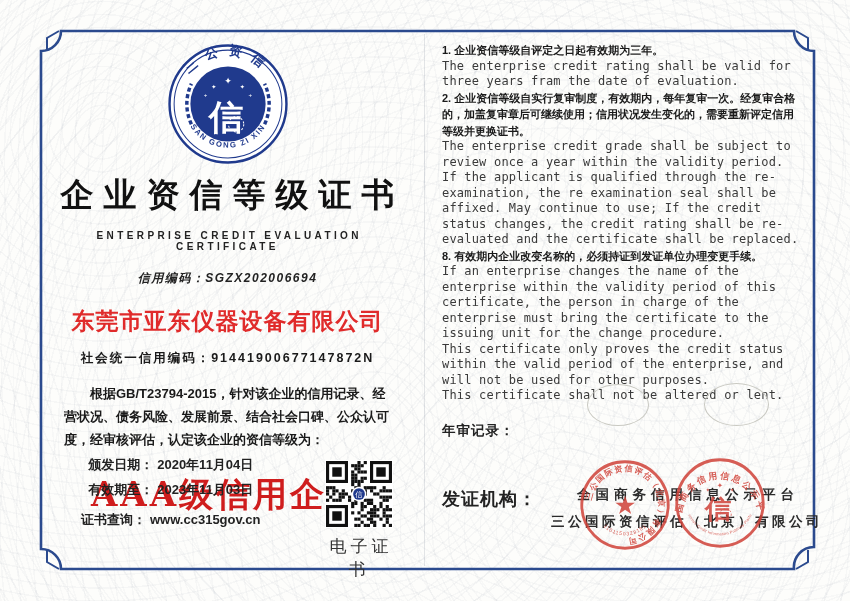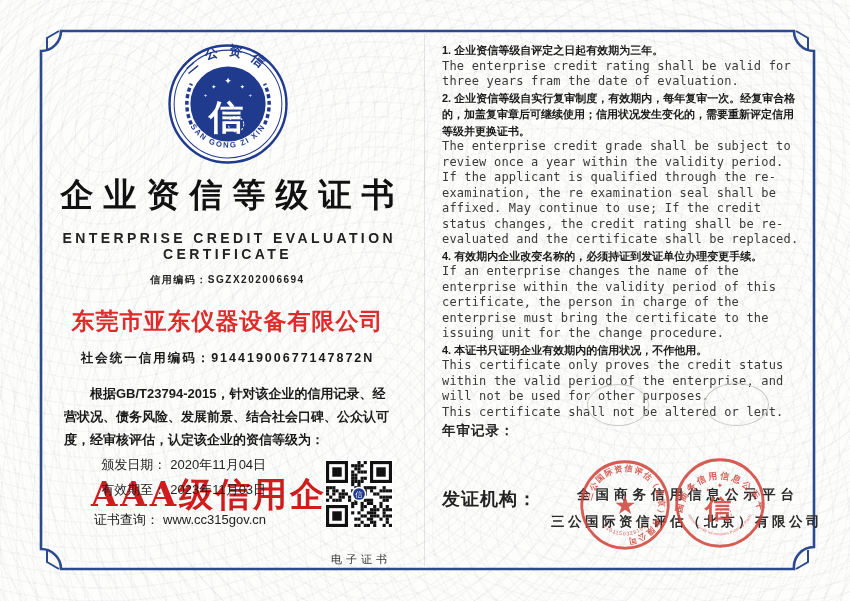--- a/index.html
+++ b/index.html
@@ -17,35 +17,35 @@
   .frame-svg{position:absolute;left:0;top:0;width:850px;height:601px;pointer-events:none;}
   .spine{position:absolute;left:424px;top:34px;width:1px;height:532px;background:rgba(90,100,125,.16);}
   .page{position:absolute;top:30px;height:540px;}
   .page.left{left:40px;width:375px;text-align:center;}
   .page.right{left:425px;width:390px;text-align:left;}
 
   
   .logo-wrap{margin:13px auto 0;width:122px;height:122px;}
   .cert-title{margin:8px 0 12px;font-family:"DejaVu Serif","Liberation Serif",serif;font-weight:900;
     font-size:33px;letter-spacing:10px;text-indent:10px;color:#111;}
-  .cert-subtitle{margin-top:3px;font-size:14px;font-weight:bold;letter-spacing:3.4px;text-indent:3.4px;color:#222;}
-  .credit-code{margin-top:11px;font-size:10px;font-weight:bold;letter-spacing:1.5px;color:#222;}
+  .cert-subtitle{margin-top:3px;font-size:10px;font-weight:bold;letter-spacing:3.4px;text-indent:3.4px;color:#222;}
+  .credit-code{margin-top:18px;font-size:12px;font-weight:bold;letter-spacing:1.5px;color:#222;font-style:italic;}
   .company-name{margin-top:19px;font-size:23px;font-weight:900;color:#e02b2b;letter-spacing:1px;}
   .social-code{margin-top:13px;font-size:12.5px;font-weight:bold;letter-spacing:2px;color:#1a1a1a;}
   .body-par{margin:15px 24px 0;text-align:left;text-indent:2em;font-size:13px;line-height:23px;
     font-weight:bold;color:#1a1a1a;}
   .rating{margin-top:21px;font-family:"DejaVu Serif","Liberation Serif",serif;font-weight:900;
     font-size:34px;letter-spacing:3px;color:#cf1d1d;}
-  .dates{position:absolute;left:54px;top:424px;text-align:right;font-size:13px;font-weight:normal;color:#222;}
+  .dates{position:absolute;left:41px;top:424px;text-align:center;font-size:13px;font-weight:bold;color:#222;}
   .dates .row{line-height:21px;margin-bottom:4px;white-space:nowrap;}
   .dates .row.query{margin-top:9px;}
   .dates .val{margin-left:4px;}
   .qr-block{position:absolute;left:284px;top:430px;width:70px;text-align:center;}
   .qr-box{width:66px;height:66px;background:#fff;padding:1px;margin:0 auto;}
-  .qr-caption{margin-top:24px;font-size:11px;letter-spacing:4px;text-indent:4px;color:#333;}
+  .qr-caption{margin-top:7px;font-size:17px;letter-spacing:4px;text-indent:4px;color:#333;}
 
   
   .instructions{position:absolute;left:17px;top:12px;width:358px;}
   .instr-heading{font-size:15.5px;font-weight:bold;letter-spacing:1px;color:#111;margin-bottom:10px;}
   .instr-item .cn{font-size:11px;font-weight:bold;color:#1a1a1a;line-height:16.5px;}
   .instr-item .en{font-family:"DejaVu Sans Mono","Liberation Mono",monospace;font-size:12px;
     color:#3a3a3a;line-height:15.5px;letter-spacing:.2px;}
   .annual-review{position:absolute;left:17px;top:353px;width:360px;height:46px;}
   .annual-label{position:absolute;left:0;top:11px;font-size:13.5px;font-weight:bold;letter-spacing:1px;color:#222;margin-top:28px;}
   .review-oval{position:absolute;border:1px solid #c9c9c2;border-radius:50%;background:transparent;}
@@ -285,25 +285,24 @@
 
       <div class="instr-item">
         <div class="cn">1. 企业资信等级自评定之日起有效期为三年。</div>
         <div class="en">The enterprise credit rating shall be valid for three years fram the date of evaluation.</div>
       </div>
       <div class="instr-item">
         <div class="cn">2. 企业资信等级自实行复审制度，有效期内，每年复审一次。经复审合格的，加盖复审章后可继续使用；信用状况发生变化的，需要重新评定信用等级并更换证书。</div>
         <div class="en">The enterprise credit grade shall be subject to review once a year within the validity period. If the applicant is qualified through the re-examination, the re examination seal shall be affixed. May continue to use; If the credit status changes, the credit rating shall be re-evaluated and the certificate shall be replaced.</div>
       </div>
       <div class="instr-item">
-        <div class="cn">4. 有效期内企业改变名称的，必须持证到发证单位办理变更手续。</div>
+        <div class="cn">8. 有效期内企业改变名称的，必须持证到发证单位办理变更手续。</div>
         <div class="en">If an enterprise changes the name of the enterprise within the validity period of this certificate, the person in charge of the enterprise must bring the certificate to the issuing unit for the change procedure.</div>
       </div>
       <div class="instr-item">
-        <div class="cn">4. 本证书只证明企业有效期内的信用状况，不作他用。</div>
         <div class="en">This certificate only proves the credit status within the valid period of the enterprise, and will not be used for other purposes.</div>
       </div>
       <div class="instr-item">
         <div class="en">This certificate shall not be altered or lent.</div>
       </div>
     </div>
 
     <div class="annual-review">
       <span class="annual-label">年审记录：</span>
       <div class="review-oval oval-1"></div>

